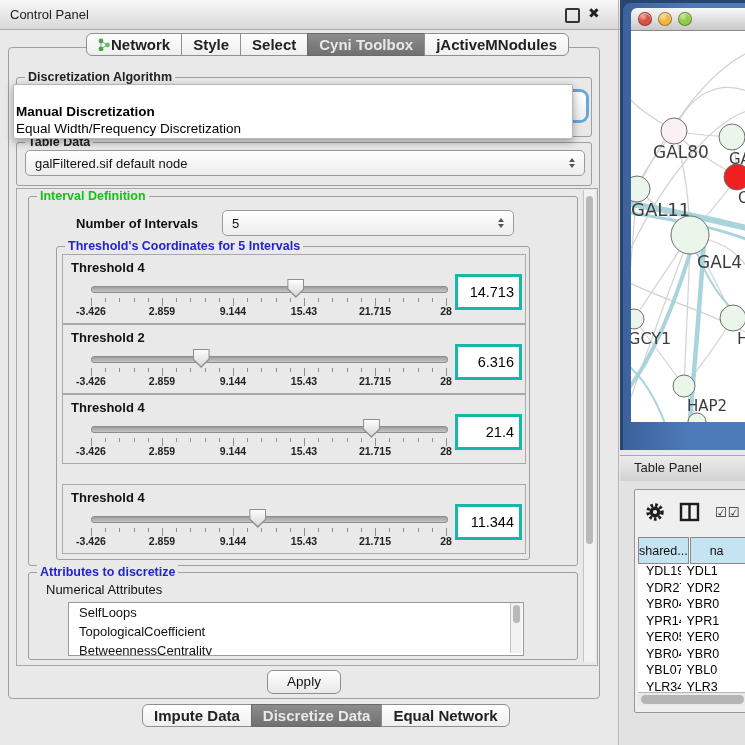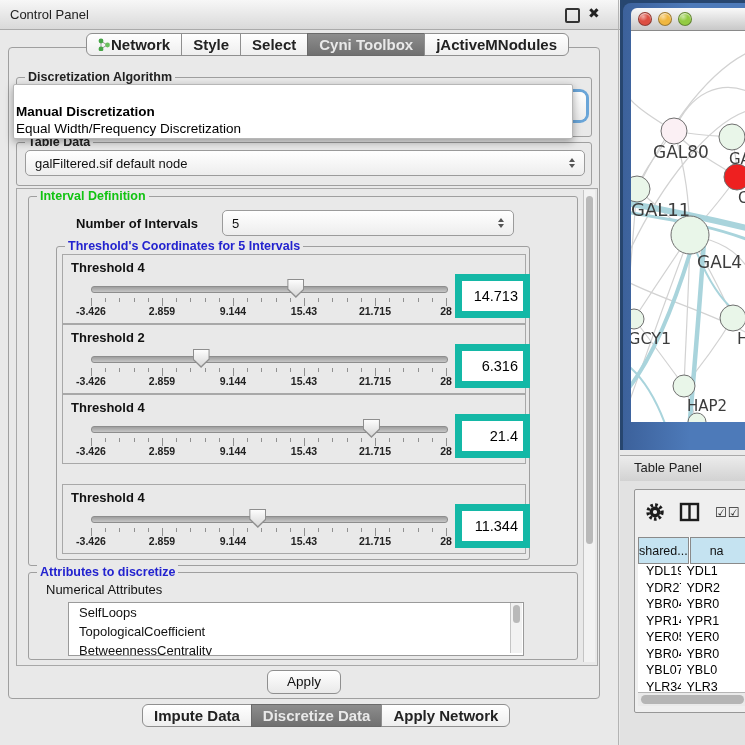--- a/index.html
+++ b/index.html
@@ -50,21 +50,21 @@
     background:linear-gradient(#9e9e9e,#c6c6c6);border:1px solid #8d8d8d;}
   .thumb{position:absolute;top:24px;width:17px;height:19px;
     clip-path:polygon(0 0,100% 0,100% 55%,50% 100%,0 55%);background:#8e8e8e;z-index:5;}
   .thumb .in{position:absolute;left:1px;top:1px;right:1px;bottom:2px;
     clip-path:polygon(0 0,100% 0,100% 55%,50% 100%,0 55%);background:linear-gradient(#fdfdfd,#d8d8d8);}
   .ticks{position:absolute;left:28px;top:43px;width:355px;height:8px;}
   .ticks i{position:absolute;top:0;width:1px;background:#909090;}
   .tlabels{position:absolute;left:28px;top:50px;width:355px;height:12px;}
   .tlabels b{position:absolute;transform:translateX(-50%);font-size:10.5px;font-weight:bold;color:#222;white-space:nowrap;}
   .thr-value{position:absolute;left:392px;top:19px;width:56px;height:30px;background:#fff;
-    border:7px solid #14b8a6;font-size:14.5px;color:#000;text-align:right;line-height:30px;padding-right:5px;}
+    border:3px solid #14b8a6;font-size:14.5px;color:#000;text-align:right;line-height:30px;padding-right:5px;}
   
   #attr-list{left:68px;top:602px;width:454px;height:52px;background:#fff;border:1px solid #9a9a9a;overflow:hidden;}
   #attr-list .li{font-size:13px;color:#111;padding-left:10px;height:19px;line-height:19px;white-space:nowrap;}
   .vsb{position:absolute;width:11px;border-left:1px solid #c4c4c4;background:#f2f2f2;}
   .vsb .th{position:absolute;left:1.5px;width:7px;border-radius:4px;background:#b9b9b9;}
   
   #apply-btn{left:267px;top:670px;width:72px;height:22px;border:1px solid #8f8f8f;border-radius:6px;
     background:linear-gradient(#ffffff,#e9e9e9);font-size:13.5px;color:#111;text-align:center;line-height:21px;}
   
   #right-bg{left:620px;top:0;width:125px;height:450px;background:#27466f;}
@@ -366,21 +366,21 @@
 <div class="abs" id="apply-btn">Apply</div>
 
 <div class="seg" id="bottom-tabs" style="left:142px;top:704px;align-items:flex-end;">
     <div class="s">
       <span>Impute Data</span>
     </div>
     <div class="s sel">
       <span>Discretize Data</span>
     </div>
     <div class="s">
-      <span>Apply Network</span>
+      <span>Equal Network</span>
     </div>
   </div>
 
 <div class="abs" id="splitter"></div>
 <div class="abs" id="right-bg"></div>
 
 <div class="abs" id="net-window">
   <div id="net-titlebar">
     <span class="light" id="tl0" style="background: radial-gradient(circle at 35% 30%, rgba(255, 255, 255, 0.533), transparent 40%), rgb(221, 79, 67);"></span>
     <span class="light" id="tl1" style="background: radial-gradient(circle at 35% 30%, rgba(255, 255, 255, 0.533), transparent 40%), rgb(240, 183, 63);"></span>

